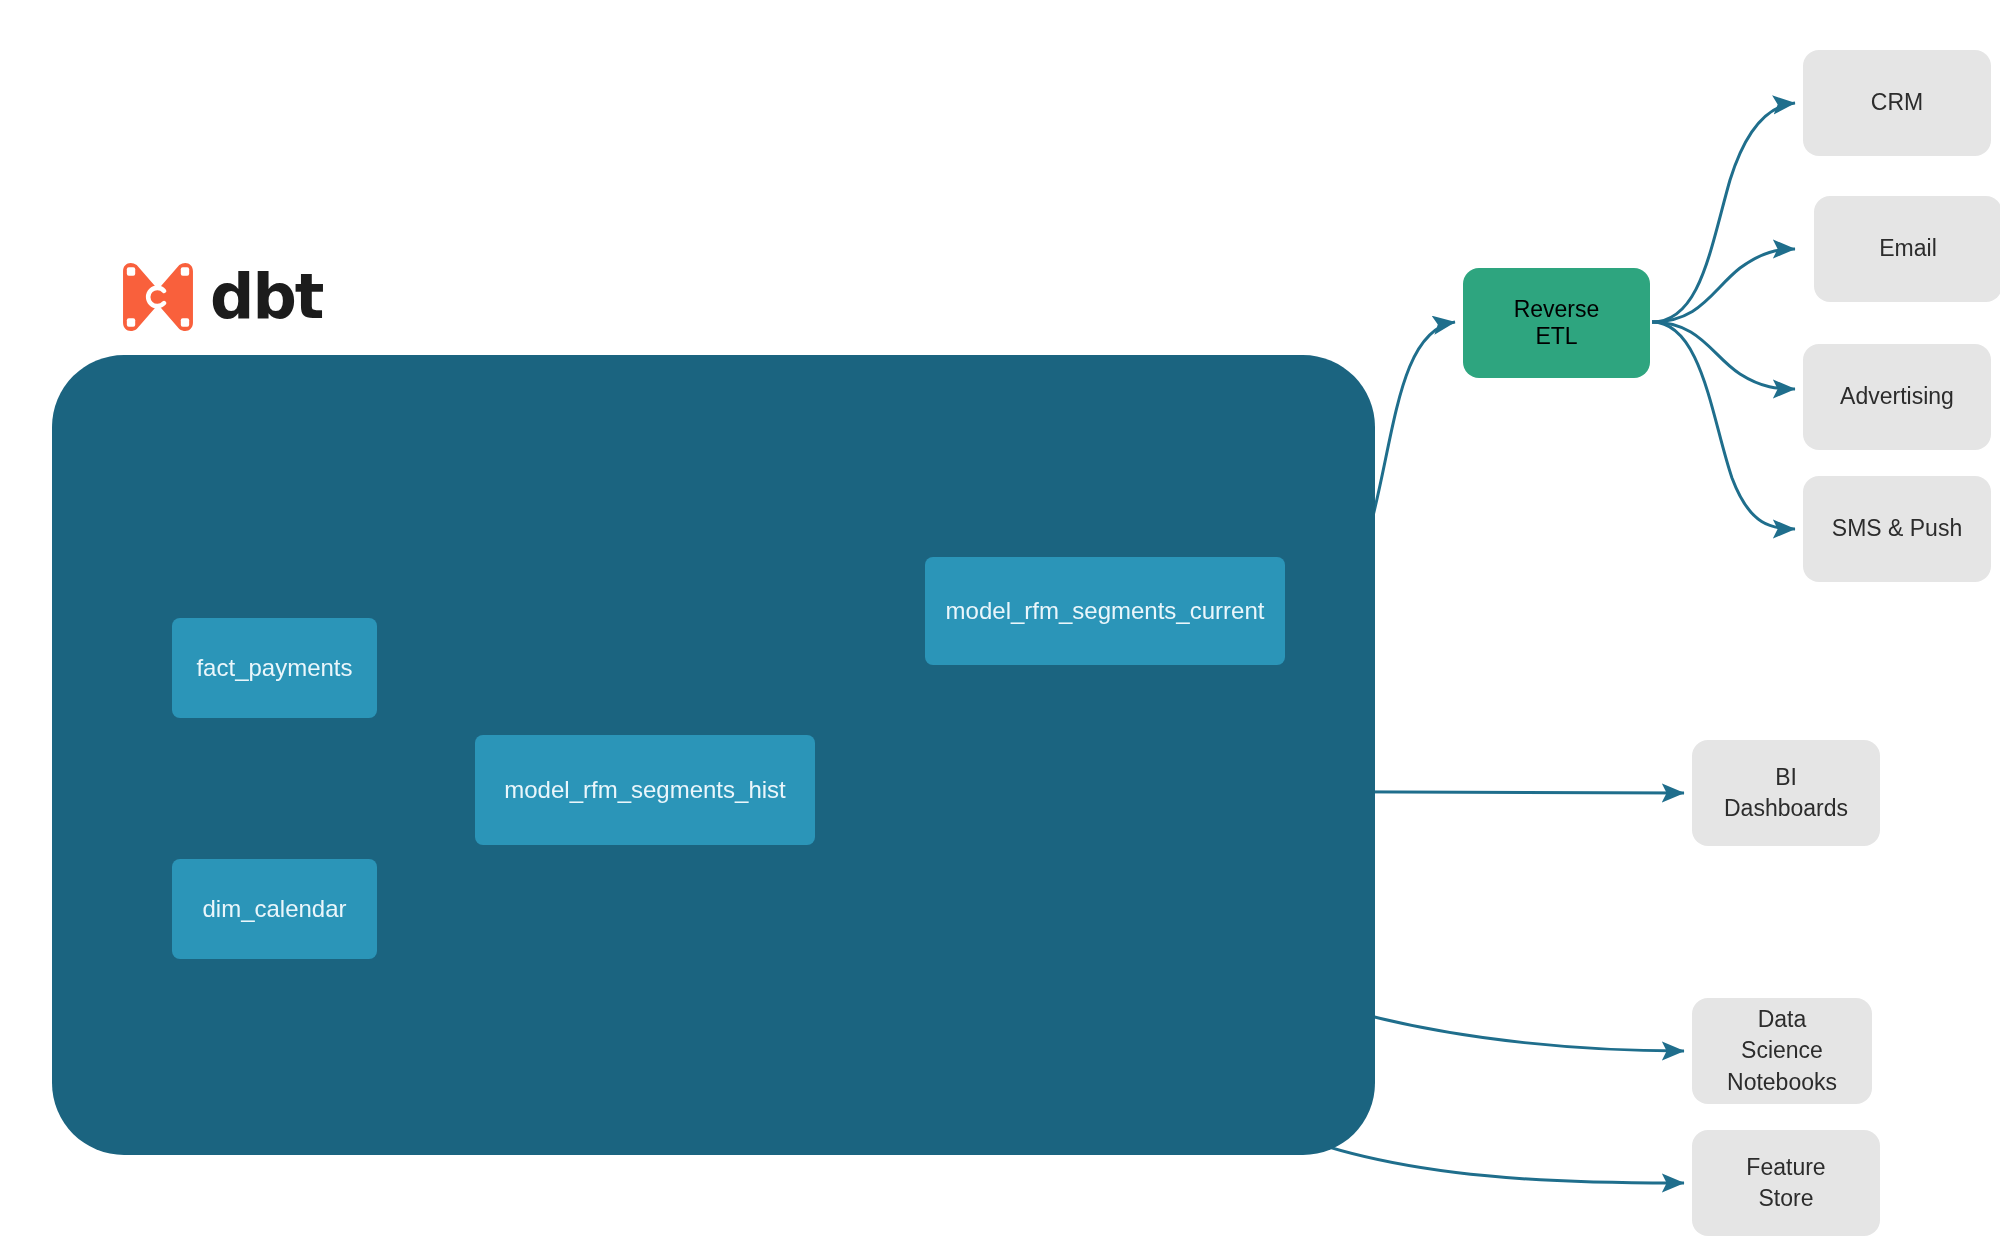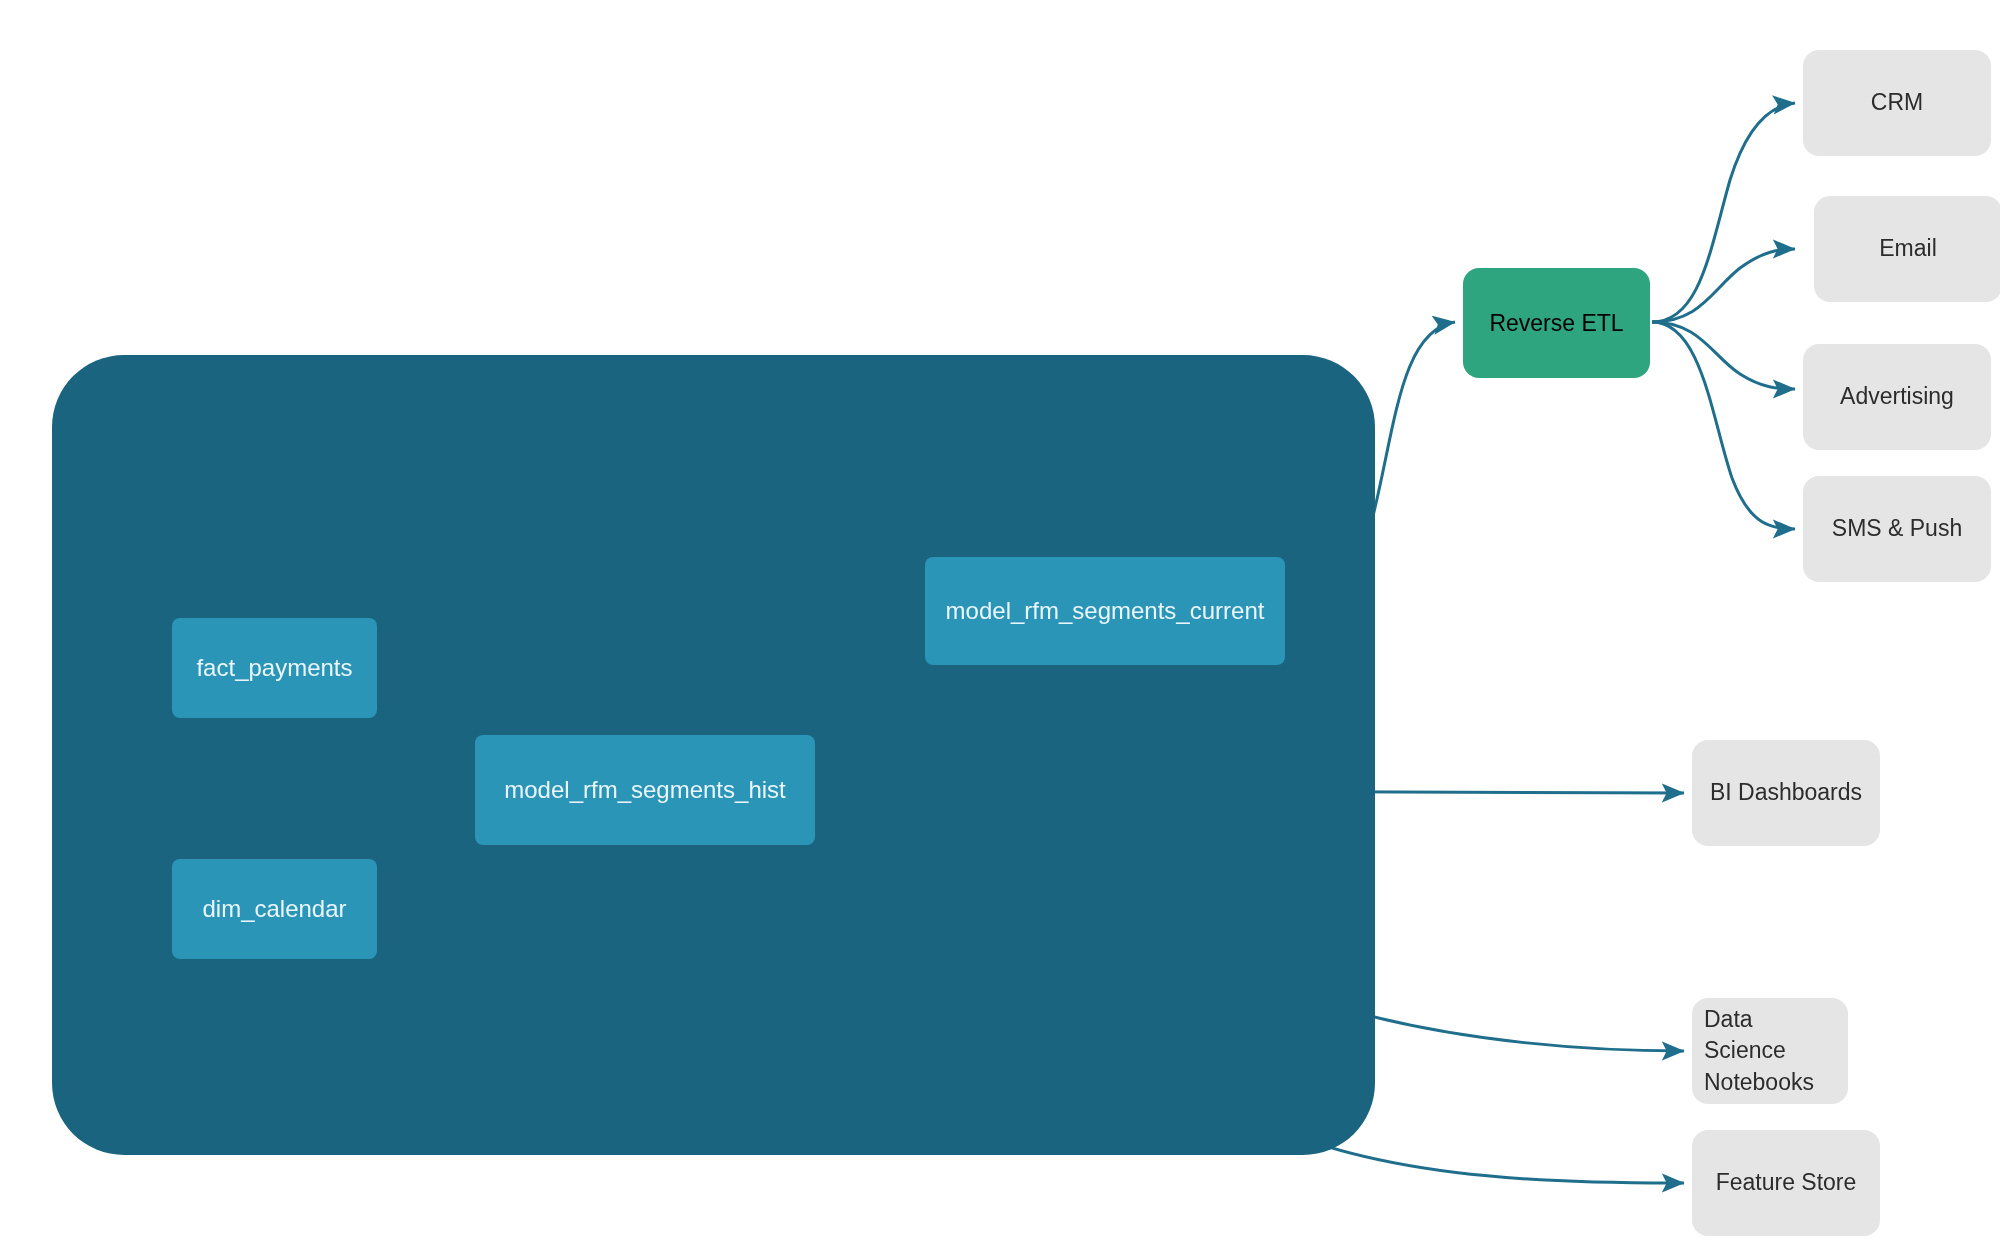--- a/index.html
+++ b/index.html
@@ -61,22 +61,23 @@
     background: #1b6480;
     border-radius: 72px;
   }
 
   
   .node {
     position: absolute;
     display: flex;
     align-items: center;
     justify-content: center;
+    text-align: center;
     box-sizing: border-box;
-    padding: 4px 12px;
+    padding: 4px 28px;
   }
   .node-model {
     background: #2b95b8;
     color: #eaf6fb;
     border-radius: 8px;
     font-size: 24px;
   }
   .node-green {
     background: #2ea57f;
     color: #000000;
@@ -94,21 +95,21 @@
   #node-fact_payments      { left: 172px; top: 618px;  width: 205px; height: 100px; }
   #node-dim_calendar       { left: 172px; top: 859px;  width: 205px; height: 100px; }
   #node-hist               { left: 475px; top: 735px;  width: 340px; height: 110px; }
   #node-current            { left: 925px; top: 557px;  width: 360px; height: 108px; }
   #node-reverse_etl        { left: 1463px; top: 268px; width: 187px; height: 110px; }
   #node-crm                { left: 1803px; top: 50px;  width: 188px; height: 106px; }
   #node-email              { left: 1803px; top: 196px; width: 188px; height: 106px; margin-left: 11px; }
   #node-advertising        { left: 1803px; top: 344px; width: 188px; height: 106px; }
   #node-sms_push           { left: 1803px; top: 476px; width: 188px; height: 106px; }
   #node-bi_dashboards      { left: 1692px; top: 740px; width: 188px; height: 106px; }
-  #node-ds_notebooks       { left: 1692px; top: 998px; width: 156px; height: 106px; }
+  #node-ds_notebooks       { left: 1692px; top: 998px; width: 180px; height: 106px; }
   #node-feature_store      { left: 1692px; top: 1130px; width: 188px; height: 106px; }
 </style>
 </head>
 <body>
 
 <div id="canvas">
 
   <svg id="edges" viewBox="0 0 2000 1246">
     <defs>
       <marker id="arrow-ext" markerWidth="9" markerHeight="9" refX="7.4" refY="3.2" orient="auto" markerUnits="strokeWidth">
@@ -130,20 +131,32 @@
     <path d="M1652,322 C1700,322 1710,250 1730,180 C1748,122 1772,105 1795,103" fill="none" stroke="#1f6e8c" stroke-width="3" marker-end="url(#arrow-ext)"></path>
     <path d="M1652,322 C1700,322 1712,290 1740,268 C1762,252 1778,249 1795,249" fill="none" stroke="#1f6e8c" stroke-width="3" marker-end="url(#arrow-ext)"></path>
     <path d="M1652,322 C1700,322 1712,356 1740,374 C1762,388 1778,389 1795,389" fill="none" stroke="#1f6e8c" stroke-width="3" marker-end="url(#arrow-ext)"></path>
     <path d="M1652,322 C1702,322 1712,420 1732,478 C1750,526 1772,529 1795,529" fill="none" stroke="#1f6e8c" stroke-width="3" marker-end="url(#arrow-ext)"></path>
 
     <path d="M815,790 L1684,793" fill="none" stroke="#1f6e8c" stroke-width="3" marker-end="url(#arrow-ext)"></path>
     <path d="M815,795 C1000,830 1180,960 1330,1005 C1460,1044 1600,1051 1684,1051" fill="none" stroke="#1f6e8c" stroke-width="3" marker-end="url(#arrow-ext)"></path>
     <path d="M815,800 C990,855 1120,1055 1270,1125 C1400,1185 1600,1183 1684,1183" fill="none" stroke="#1f6e8c" stroke-width="3" marker-end="url(#arrow-ext)"></path>
   </svg>
 
+  <div id="dbt-logo">
+    <svg id="dbt-mark" viewBox="0 0 100 100">
+      <path d="M50 40 L22 8 C14 2 4 6 4 16 L4 84 C4 94 14 98 22 92 L50 60 L78 92
+               C86 98 96 94 96 84 L96 16 C96 6 86 2 78 8 Z" fill="#f9603c"></path>
+      <rect x="9" y="11" width="11" height="11" rx="2.5" fill="#ffffff"></rect>
+      <rect x="80" y="11" width="11" height="11" rx="2.5" fill="#ffffff"></rect>
+      <rect x="9" y="78" width="11" height="11" rx="2.5" fill="#ffffff"></rect>
+      <rect x="80" y="78" width="11" height="11" rx="2.5" fill="#ffffff"></rect>
+      <path d="M58 42 A12 12 0 1 0 58 58" fill="none" stroke="#ffffff" stroke-width="6" stroke-linecap="round"></path>
+    </svg>
+    <span id="dbt-word">dbt</span>
+  </div>
 
   <div id="warehouse"></div>
 
   <div class="node node-model" id="node-fact_payments">fact_payments</div>
 
   <div class="node node-model" id="node-dim_calendar">dim_calendar</div>
 
   <div class="node node-model" id="node-hist">model_rfm_segments_hist</div>
 
   <div class="node node-model" id="node-current">model_rfm_segments_current</div>

